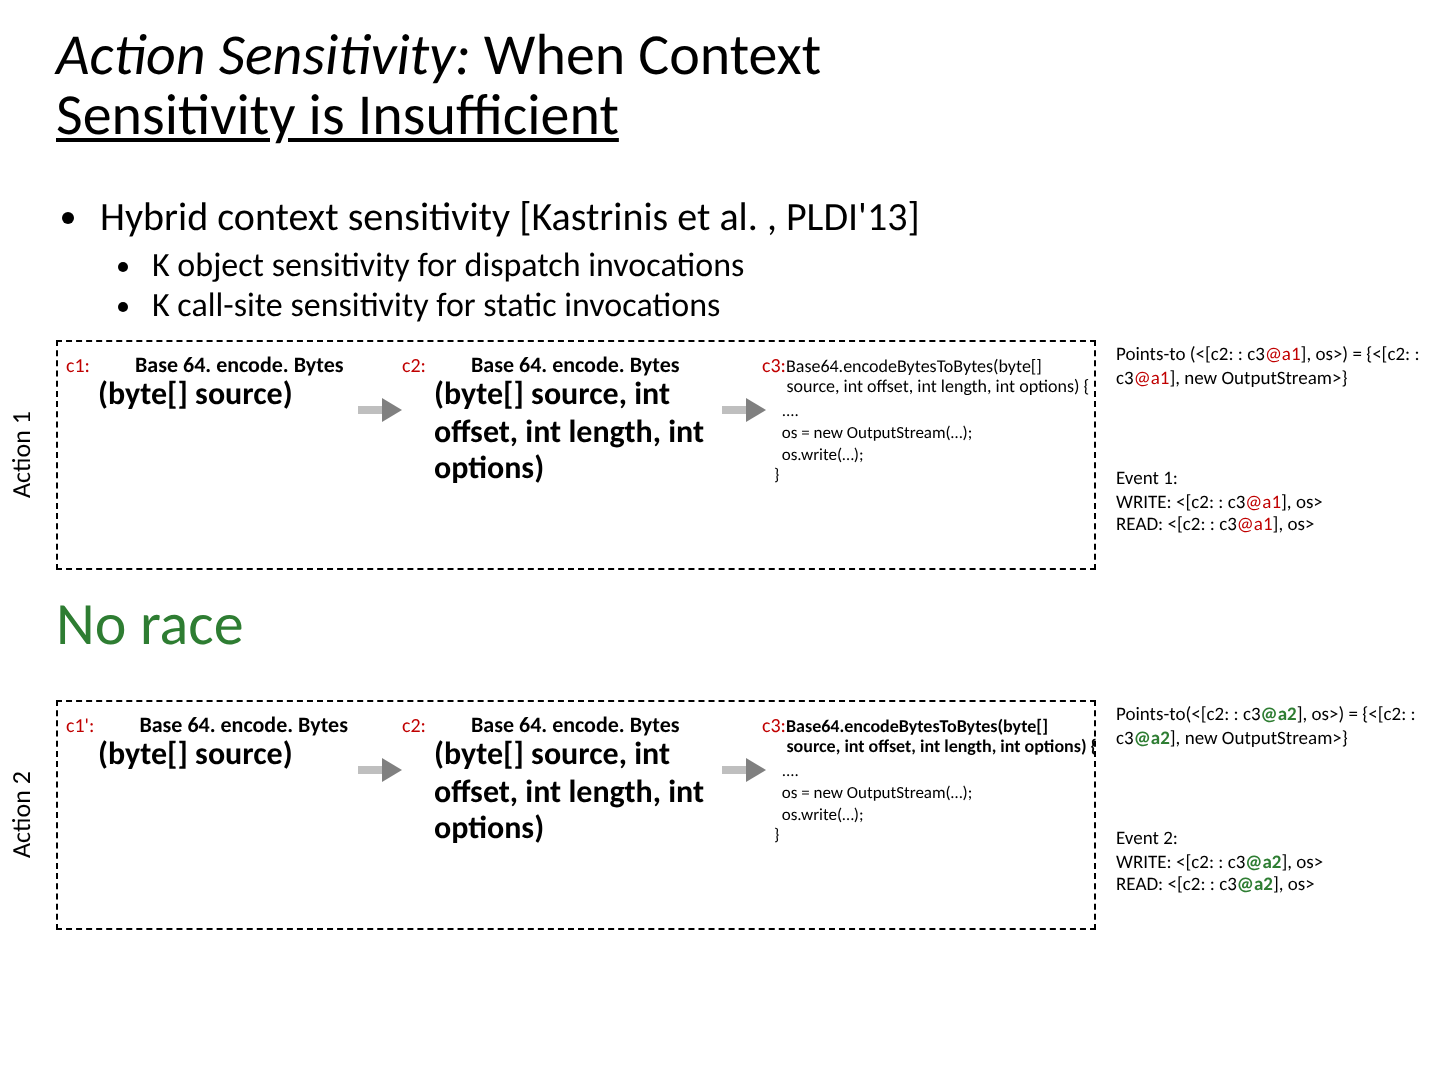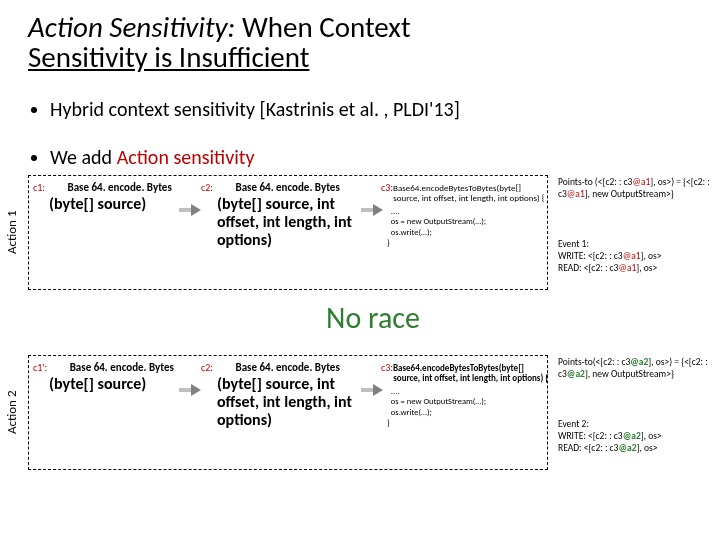--- a/index.html
+++ b/index.html
@@ -41,38 +41,37 @@
   .hl-a1 { color: #c00000; font-weight: normal; }
   .hl-a2 { color: #2e7d32; font-weight: bold; }
   .arrow { position: absolute; width: 22px; height: 12px; }
   .arrow .shaft { position: absolute; left: 0; top: 4px; width: 14px; height: 4px; background: #bfbfbf; }
   .arrow .head { position: absolute; left: 12px; top: 0; width: 0; height: 0; border-left: 10px solid #808080; border-top: 6px solid transparent; border-bottom: 6px solid transparent; }
   .notes { position: absolute; left: 530px; width: 160px; font-size: 9.5px; line-height: 1.25; }
   .notes.n1a { top: 2px; }
   .notes.n1b { top: 64px; }
   .notes.n2a { top: 182px; }
   .notes.n2b { top: 244px; }
-  .norace { position: absolute; top: 124px; left: 0; width: 690px; text-align: center; font-size: 30px; color: #2e7d32; }
+  .norace { position: absolute; top: 124px; left: 0; width: 690px; text-align: left; font-size: 30px; color: #2e7d32; }
 </style>
 </head>
 <body>
 
 <div class="slide">
   <div class="title-line1">
     <span>Action Sensitivity:</span><span class="rest"> When Context</span>
   </div>
   <div class="title-line2">Sensitivity is Insufficient</div>
 
   <ul class="top">
     <li>Hybrid context sensitivity [Kastrinis et al. , PLDI'13]</li>
   </ul>
-  <ul class="top">
-    <li>
-      <span>We add </span><span class="red">Action sensitivity</span>
-    </li>
+  <ul class="sub" style="margin-left:22px;">
+    <li>K object sensitivity for dispatch invocations</li>
+    <li>K call-site sensitivity for static invocations</li>
   </ul>
 
   <div class="diagram-area">
     <div class="vlabel a1">Action 1</div>
     <div class="vlabel a2">Action 2</div>
 
     <div class="trace-box t1">
       <div class="cell c1">
         <span class="clab">c1:</span>
         <span class="fn">Base 64. encode. Bytes</span><br>

